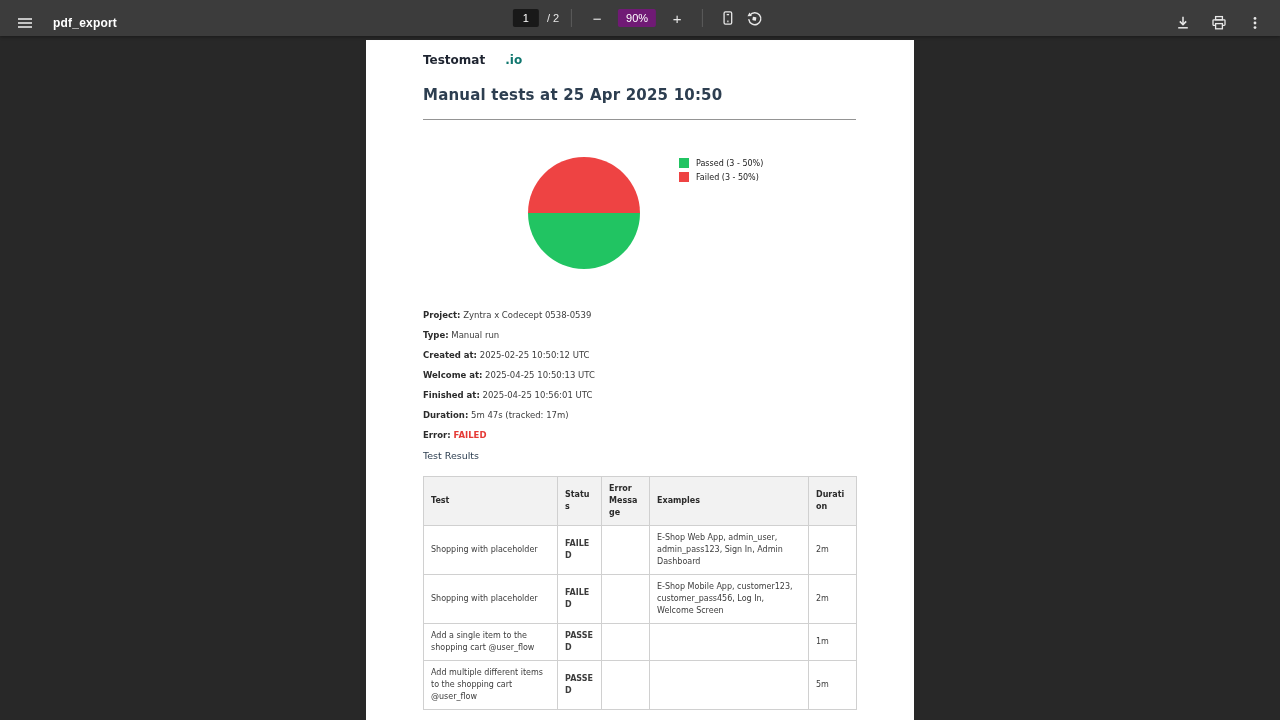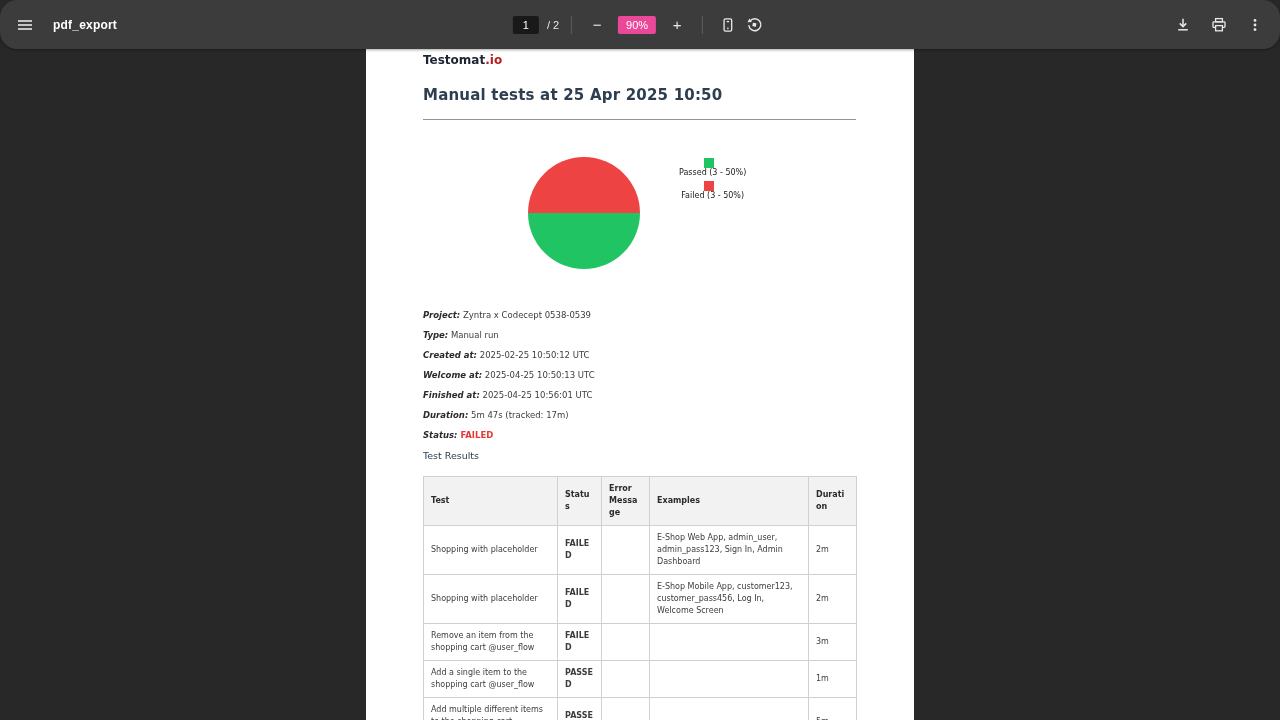--- a/index.html
+++ b/index.html
@@ -1,78 +1,77 @@
 <!DOCTYPE html>
 <html><head>
 <meta charset="utf-8">
 <style>
   * { box-sizing: border-box; margin: 0; padding: 0; }
   html, body { width: 1280px; height: 720px; overflow: hidden; }
   body { background: #282828; font-family: "Liberation Sans", sans-serif; }
 
   
   .toolbar {
-    position: absolute; top: 0; left: 0; right: 0; height: 49px;
+    position: absolute; top: 0; left: 0; right: 0; height: 36px;
     background: #3c3c3c; color: #f1f1f1;
-    display: flex; align-items: center;
+    display: flex; align-items: flex-end;
     box-shadow: 0 1px 3px rgba(0,0,0,.35);
     z-index: 5;
-    border-radius: 17px;
   }
   .tb-left { display: flex; align-items: center; gap: 15px; padding-left: 12px; }
   .tb-center {
     position: absolute; left: 50%; transform: translateX(-50%);
     display: flex; align-items: center; height: 36px;
   }
   .tb-right { margin-left: auto; display: flex; align-items: center; gap: 10px; padding-right: 12px; }
   .tb-title { font-size: 12px; font-weight: 700; color: #ffffff; letter-spacing: .2px; }
   .icon-btn {
     width: 26px; height: 26px; display: flex; align-items: center; justify-content: center;
     border: none; background: transparent; cursor: pointer; border-radius: 50%;
   }
   .icon-btn svg { display: block; }
   .tb-sep { width: 1px; height: 18px; background: #5c5c5c; margin: 0 12px; }
   .page-input {
     width: 26px; height: 18px; background: #191919; border: none; border-radius: 2px;
     color: #fff; font-size: 11px; text-align: center; font-family: "Liberation Sans", sans-serif;
   }
   .page-count { font-size: 11px; color: #e8e8e8; margin-left: 8px; }
   .zoom-box {
-    min-width: 38px; height: 18px; background: #ec4899; border-radius: 2px;
+    min-width: 38px; height: 18px; background: #701a75; border-radius: 2px;
     color: #fff; font-size: 11px; display: flex; align-items: center; justify-content: center;
     padding: 0 6px; margin: 0 8px;
   }
   .zoom-glyph { font-size: 15px; color: #e8e8e8; line-height: 1; }
 
   
   .pdf-page {
     position: absolute; left: 366px; top: 40px; width: 548px; height: 690px;
     background: #ffffff;
     font-family: "DejaVu Sans", sans-serif;
   }
   .logo { position: absolute; left: 57px; top: 13px; font-size: 12px; font-weight: 700; color: #1e2430; }
-  .logo .suffix { color: #b91c1c; }
+  .logo .suffix { color: #0f766e; margin-left: 20px; }
   .doc-title {
     position: absolute; left: 57px; top: 46px; width: 433px;
     font-size: 15px; font-weight: 700; color: #2d3e50; letter-spacing: .2px;
   }
   .doc-rule { position: absolute; left: 57px; top: 79px; width: 433px; border-top: 1px solid #949494; }
 
   .pie {
     position: absolute; left: 162px; top: 117px; width: 112px; height: 112px;
     border-radius: 50%;
   }
   .legend { position: absolute; left: 313px; top: 118px; }
-  .legend-row { display: flex; align-items: center; margin-bottom: 4px; flex-direction: column; }
+  .legend-row { display: flex; align-items: center; margin-bottom: 4px; }
   .legend-swatch { width: 10px; height: 10px; margin-right: 7px; flex: none; }
   .legend-label { font-size: 8px; color: #1a1a1a; }
 
   .details { position: absolute; left: 57px; top: 271px; width: 433px; }
   .details p { font-size: 8.5px; color: #3d3d3d; margin-bottom: 11.5px; line-height: 1; }
-  .details p strong { color: #2b2b2b; font-style: italic; }
+  .details p strong { color: #2b2b2b; }
   .val-failed { color: #e53935; font-weight: 700; }
 
   .section-title { position: absolute; left: 57px; top: 410px; font-size: 9.5px; font-weight: 400; color: #2d3e50; }
 
   .results { position: absolute; left: 57px; top: 436px; width: 433px; border-collapse: collapse; table-layout: fixed; }
   .results th, .results td {
     border: 1px solid #d0d0d0; font-size: 8px; text-align: left; vertical-align: middle;
     padding: 6px 7px; line-height: 1.5; color: #3c3c3c; word-wrap: break-word;
   }
   .results th { background: #f2f2f2; font-weight: 700; color: #2b2b2b; }
@@ -183,21 +182,21 @@
       </div>
     </div>
 
   <div class="details" id="details">
       <p><strong>Project:</strong><span> Zyntra x Codecept 0538-0539</span></p>
       <p><strong>Type:</strong><span> Manual run</span></p>
       <p><strong>Created at:</strong><span> 2025-02-25 10:50:12 UTC</span></p>
       <p><strong>Welcome at:</strong><span> 2025-04-25 10:50:13 UTC</span></p>
       <p><strong>Finished at:</strong><span> 2025-04-25 10:56:01 UTC</span></p>
       <p><strong>Duration:</strong><span> 5m 47s (tracked: 17m)</span></p>
-      <p><strong>Status:</strong><span class="val-failed"> FAILED</span></p>
+      <p><strong>Error:</strong><span class="val-failed"> FAILED</span></p>
     </div>
 
   <div class="section-title">Test Results</div>
 
   <table class="results">
     <colgroup>
       <col class="col-test">
         <col class="col-status">
         <col class="col-error">
         <col class="col-examples">
@@ -221,27 +220,20 @@
           <td>2m</td>
         </tr>
         <tr>
           <td>Shopping with placeholder</td>
           <td class="st-failed">FAILED</td>
           <td></td>
           <td>E-Shop Mobile App, customer123, customer_pass456, Log In, Welcome Screen</td>
           <td>2m</td>
         </tr>
         <tr>
-          <td>Remove an item from the shopping cart @user_flow</td>
-          <td class="st-failed">FAILED</td>
-          <td></td>
-          <td></td>
-          <td>3m</td>
-        </tr>
-        <tr>
           <td>Add a single item to the shopping cart @user_flow</td>
           <td class="st-passed">PASSED</td>
           <td></td>
           <td></td>
           <td>1m</td>
         </tr>
         <tr>
           <td>Add multiple different items to the shopping cart @user_flow</td>
           <td class="st-passed">PASSED</td>
           <td></td>

